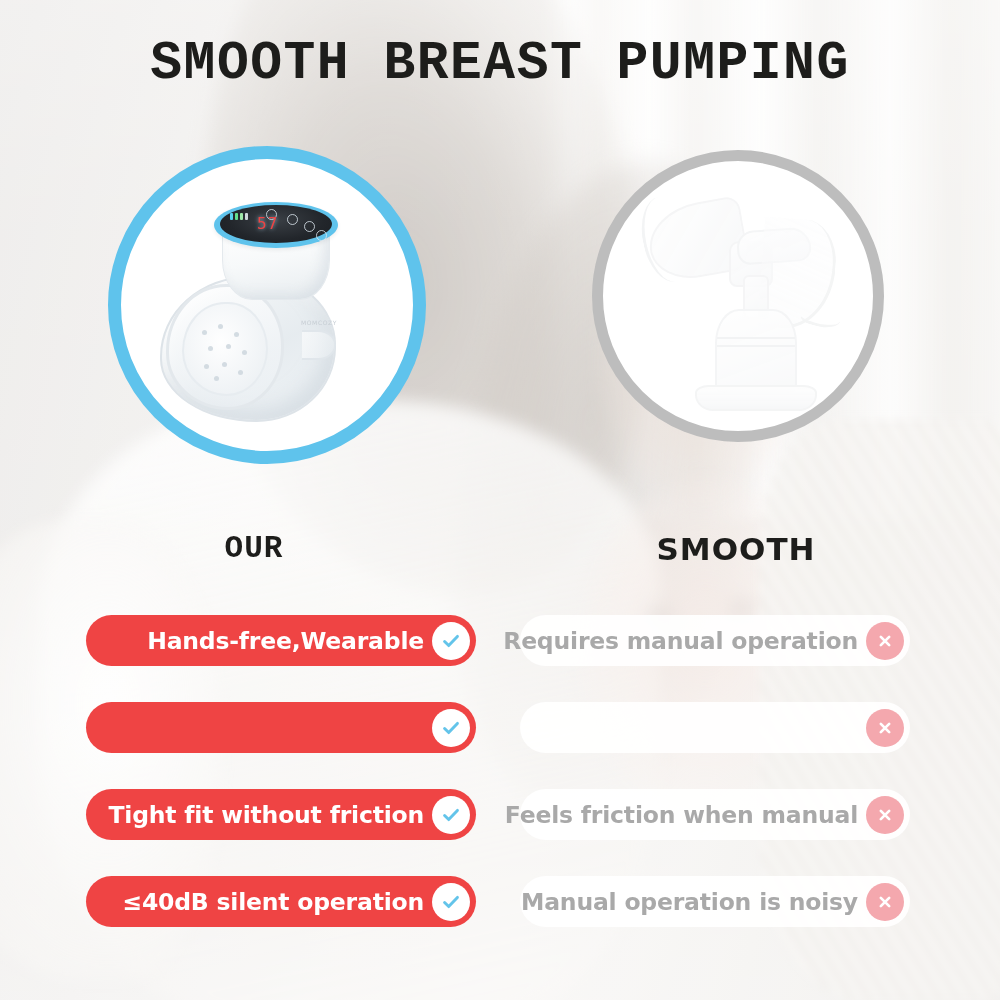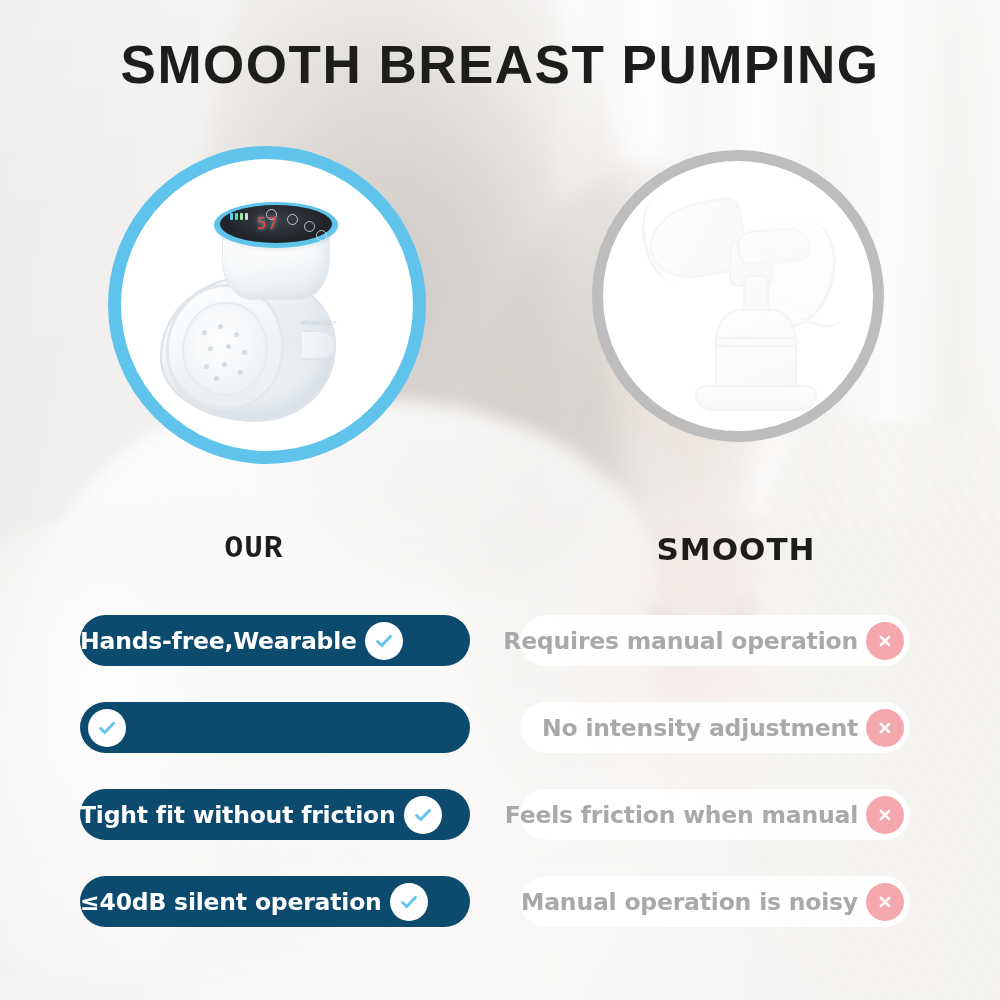--- a/index.html
+++ b/index.html
@@ -126,21 +126,21 @@
   }
 
   
   .title {
     position:absolute; left:0; right:0; top:34px;
     text-align:center;
     font-size:53px;
     font-weight:700;
     letter-spacing:1.5px;
     color:#1d1d1b;
-    font-family:Liberation Sans, sans-serif;
+    font-family:Liberation Mono, monospace;
     white-space:nowrap;
   }
 
   
   .circle {
     position:absolute;
     border-radius:50%;
     background:#ffffff;
     display:flex; align-items:center; justify-content:center;
     overflow:hidden;
@@ -169,22 +169,23 @@
   #label-other { left:736px; top:531px; }
 
   
   .pill {
     position:absolute;
     height:51px;
     border-radius:26px;
     display:flex; align-items:center;
   }
   .pill-our {
-    left:80px; width:390px;
-    background:#0c4a6e;
+    left:86px; width:390px;
+    background:#ef4444;
+    justify-content:flex-end;
     padding-right:6px;
   }
   .pill-other {
     left:520px; width:390px;
     background:rgba(255,255,255,.92);
     justify-content:flex-end;
     padding-right:6px;
     text-align:center;
   }
   .pill-text {
@@ -456,21 +457,20 @@
 
 <div class="pill pill-other p1">
   <span class="pill-text">Requires manual operation</span>
   <span class="mark mark-x">
     <svg width="20" height="20" viewBox="0 0 24 24">
         <path d="M7 7l10 10M17 7L7 17" fill="none" stroke="#ffffff" stroke-width="3.2" stroke-linecap="round"></path>
       </svg>
   </span>
 </div>
 <div class="pill pill-other p2">
-  <span class="pill-text">No intensity adjustment</span>
   <span class="mark mark-x">
     <svg width="20" height="20" viewBox="0 0 24 24">
         <path d="M7 7l10 10M17 7L7 17" fill="none" stroke="#ffffff" stroke-width="3.2" stroke-linecap="round"></path>
       </svg>
   </span>
 </div>
 <div class="pill pill-other p3">
   <span class="pill-text">Feels friction when manual</span>
   <span class="mark mark-x">
     <svg width="20" height="20" viewBox="0 0 24 24">

